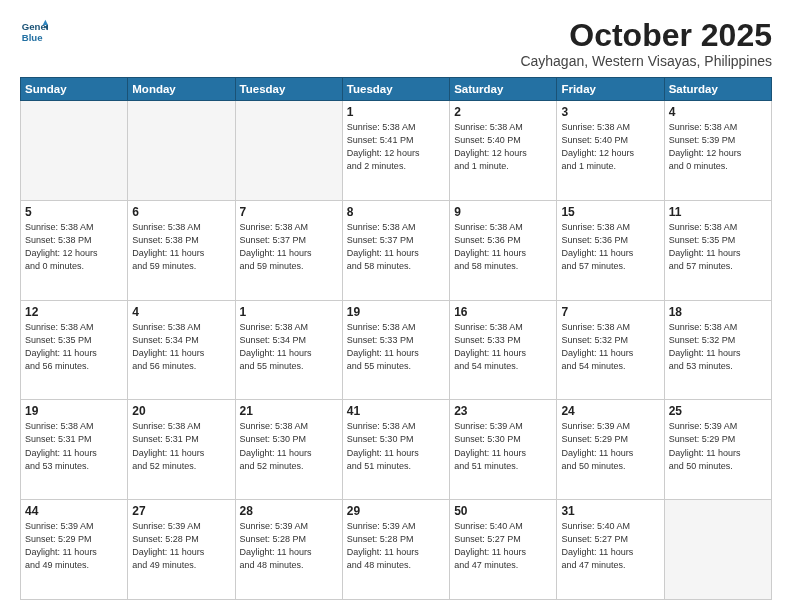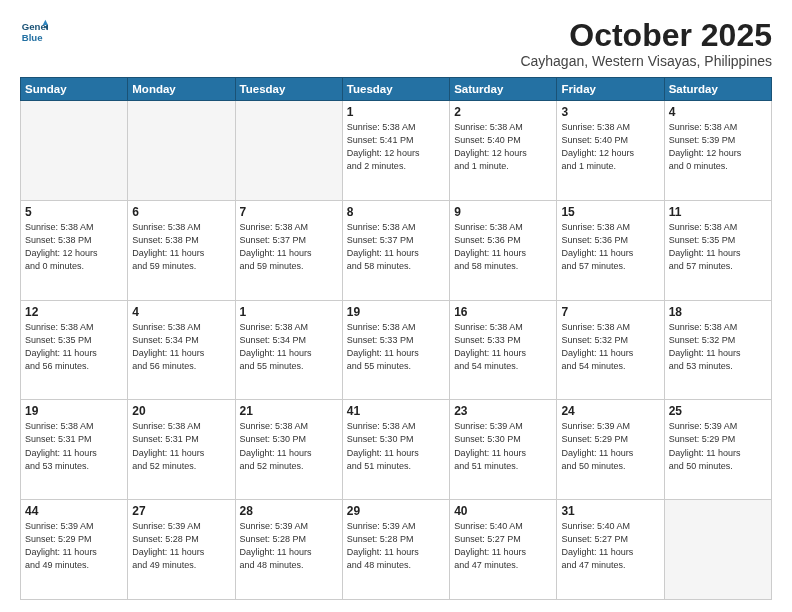--- a/index.html
+++ b/index.html
@@ -327,21 +327,21 @@
 and 48 minutes.</div>
           </td>
           <td>
             <span class="day-num">29</span>
             <div class="day-info" style="white-space: pre-line;">Sunrise: 5:39 AM
 Sunset: 5:28 PM
 Daylight: 11 hours
 and 48 minutes.</div>
           </td>
           <td>
-            <span class="day-num">40</span>
+            <span class="day-num">50</span>
             <div class="day-info" style="white-space: pre-line;">Sunrise: 5:40 AM
 Sunset: 5:27 PM
 Daylight: 11 hours
 and 47 minutes.</div>
           </td>
           <td>
             <span class="day-num">31</span>
             <div class="day-info" style="white-space: pre-line;">Sunrise: 5:40 AM
 Sunset: 5:27 PM
 Daylight: 11 hours

